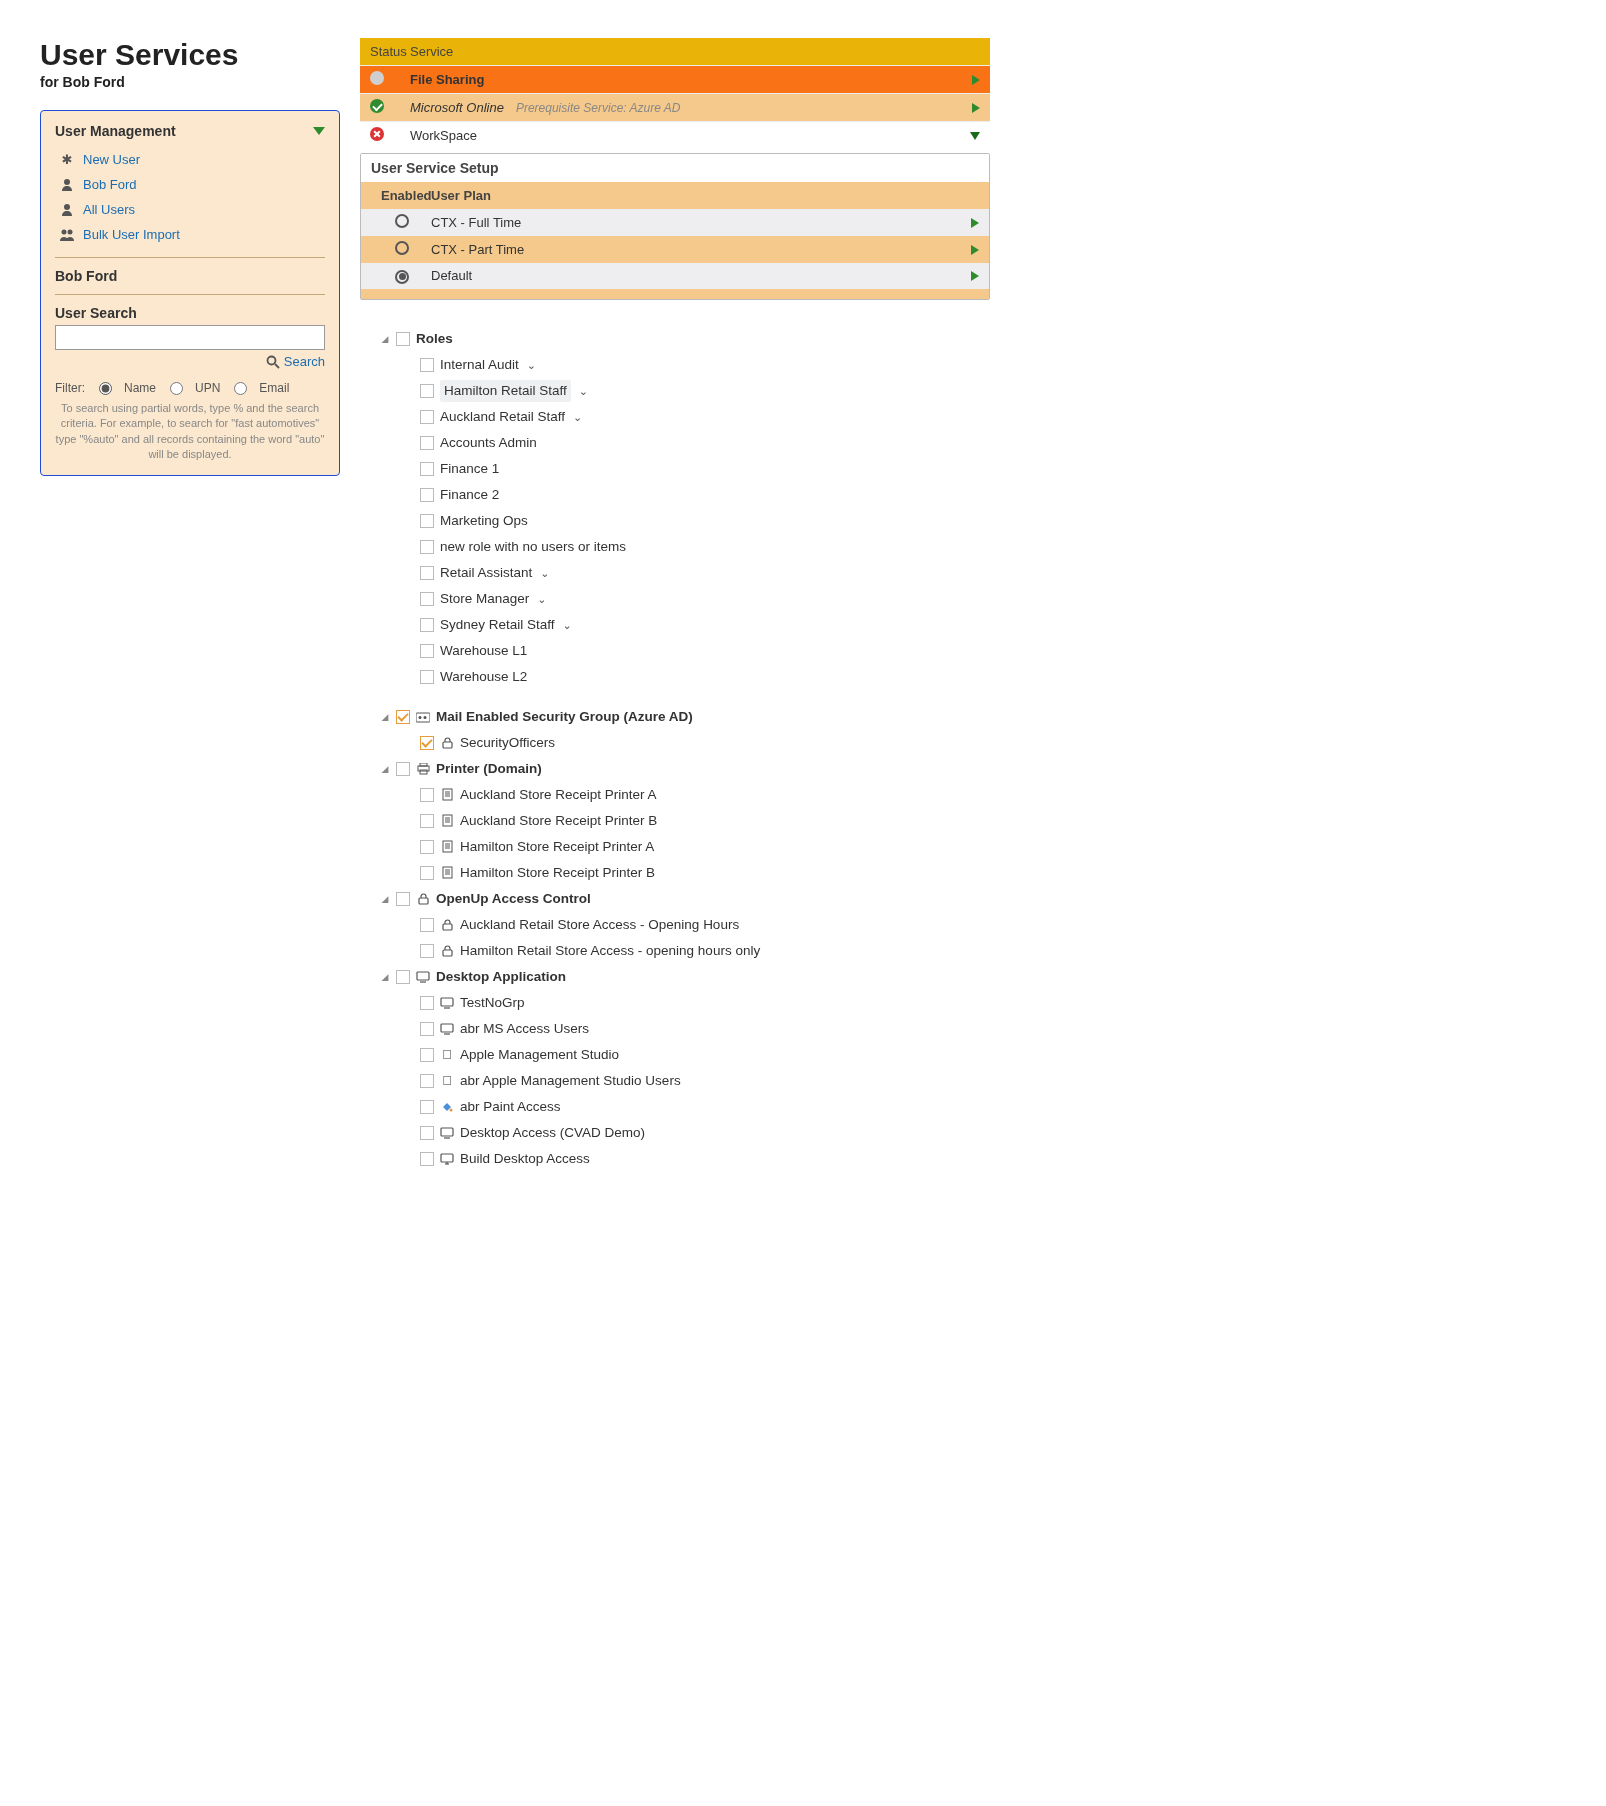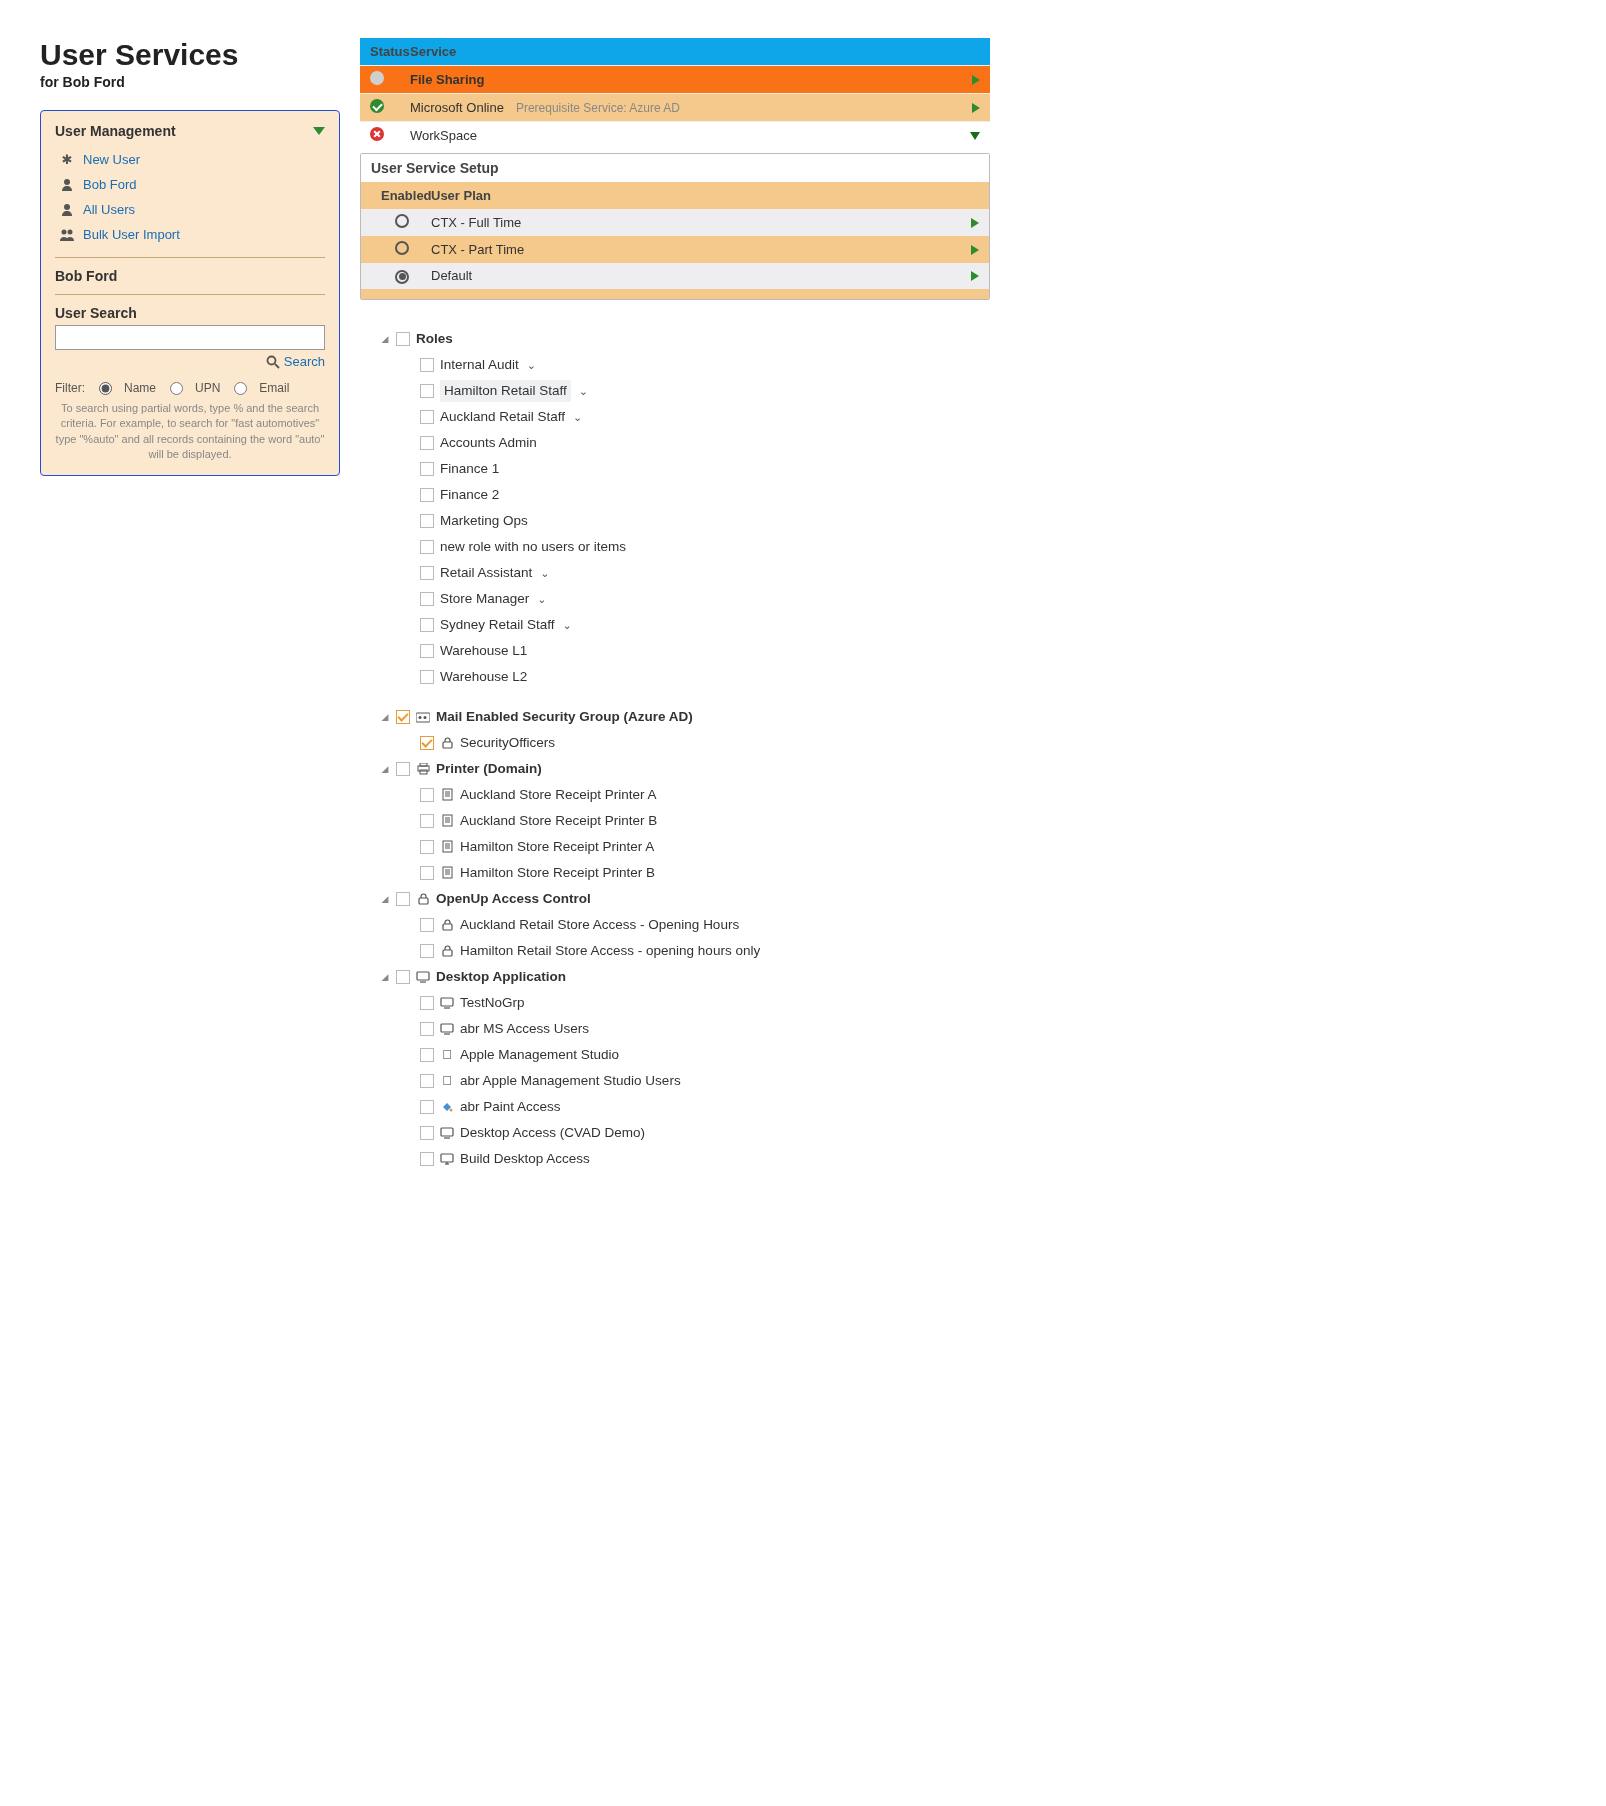--- a/index.html
+++ b/index.html
@@ -16,26 +16,26 @@
     .nav-item { display: flex; align-items: center; gap: 8px; padding: 5px 4px; font-size: 13px; color: #1a6db3; cursor: pointer; }
     .nav-icon { width: 16px; height: 14px; display: inline-flex; align-items: center; justify-content: center; color: #555; }
     .divider { border: none; border-top: 1px solid #c4a77c; margin: 10px 0; }
     .section-label { font-size: 14px; font-weight: 700; color: #333; margin: 6px 0 4px; }
     .search-input { width: 100%; padding: 4px 6px; border: 1px solid #999; font-size: 13px; background: #fff; }
     .search-row { display: flex; justify-content: flex-end; align-items: center; gap: 4px; margin-top: 4px; color: #1a6db3; font-size: 13px; cursor: pointer; }
     .filter-row { display: flex; align-items: center; gap: 10px; font-size: 12px; color: #555; margin-top: 12px; flex-wrap: wrap; }
     .filter-row input[type=radio] { margin: 0 2px 0 4px; accent-color: #555; }
     .help-text { font-size: 11px; color: #888; line-height: 1.4; margin-top: 6px; text-align: center; }
 
-    .table-head { display: flex; background: #0ea5e9; padding: 6px 10px; font-size: 13px; font-weight: 700; color: #444; }
+    .table-head { display: flex; background: #eab308; padding: 6px 10px; font-size: 13px; font-weight: 400; color: #444; }
     .col-status { width: 40px; }
     .col-service { flex: 1; }
     .svc-row { display: flex; align-items: center; padding: 5px 10px; font-size: 13px; border-top: 1px solid #eee; }
     .svc-row.idle { background: #f97316; font-weight: bold; }
-    .svc-row.ok { background: #f5c98b; }
+    .svc-row.ok { background: #f5c98b; font-style: italic; }
     .svc-row.err { background: #fff; }
     .status-dot { width: 14px; height: 14px; border-radius: 50%; display: inline-block; }
     .dot-grey { background: #cfcfcf; }
     .dot-green { background: #2e8b2e; position: relative; }
     .dot-green::after { content:""; position:absolute; left:3px; top:4px; width:7px; height:4px; border-left:2px solid #fff; border-bottom:2px solid #fff; transform: rotate(-45deg); }
     .dot-red { background: #d33; position: relative; }
     .dot-red::before, .dot-red::after { content:""; position:absolute; left:6px; top:3px; width:2px; height:8px; background:#fff; }
     .dot-red::before { transform: rotate(45deg); }
     .dot-red::after { transform: rotate(-45deg); }
     .prereq { color: #888; font-size: 12px; margin-left: 12px; }

